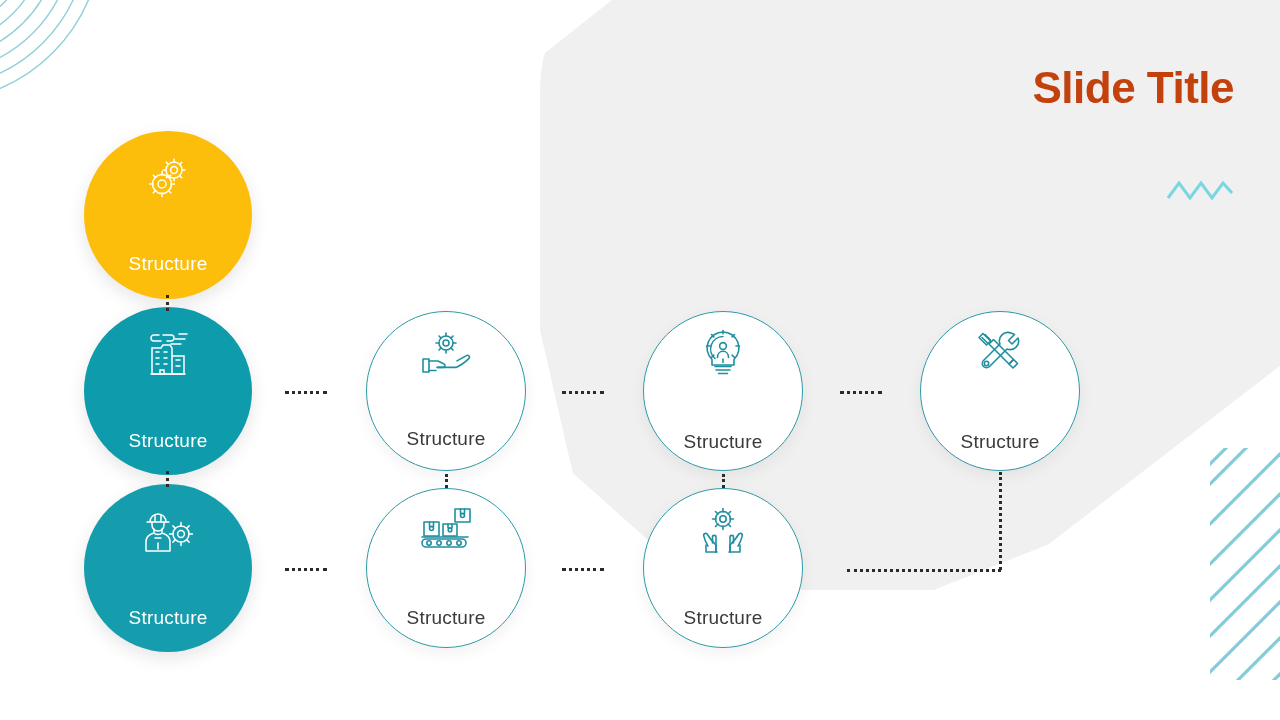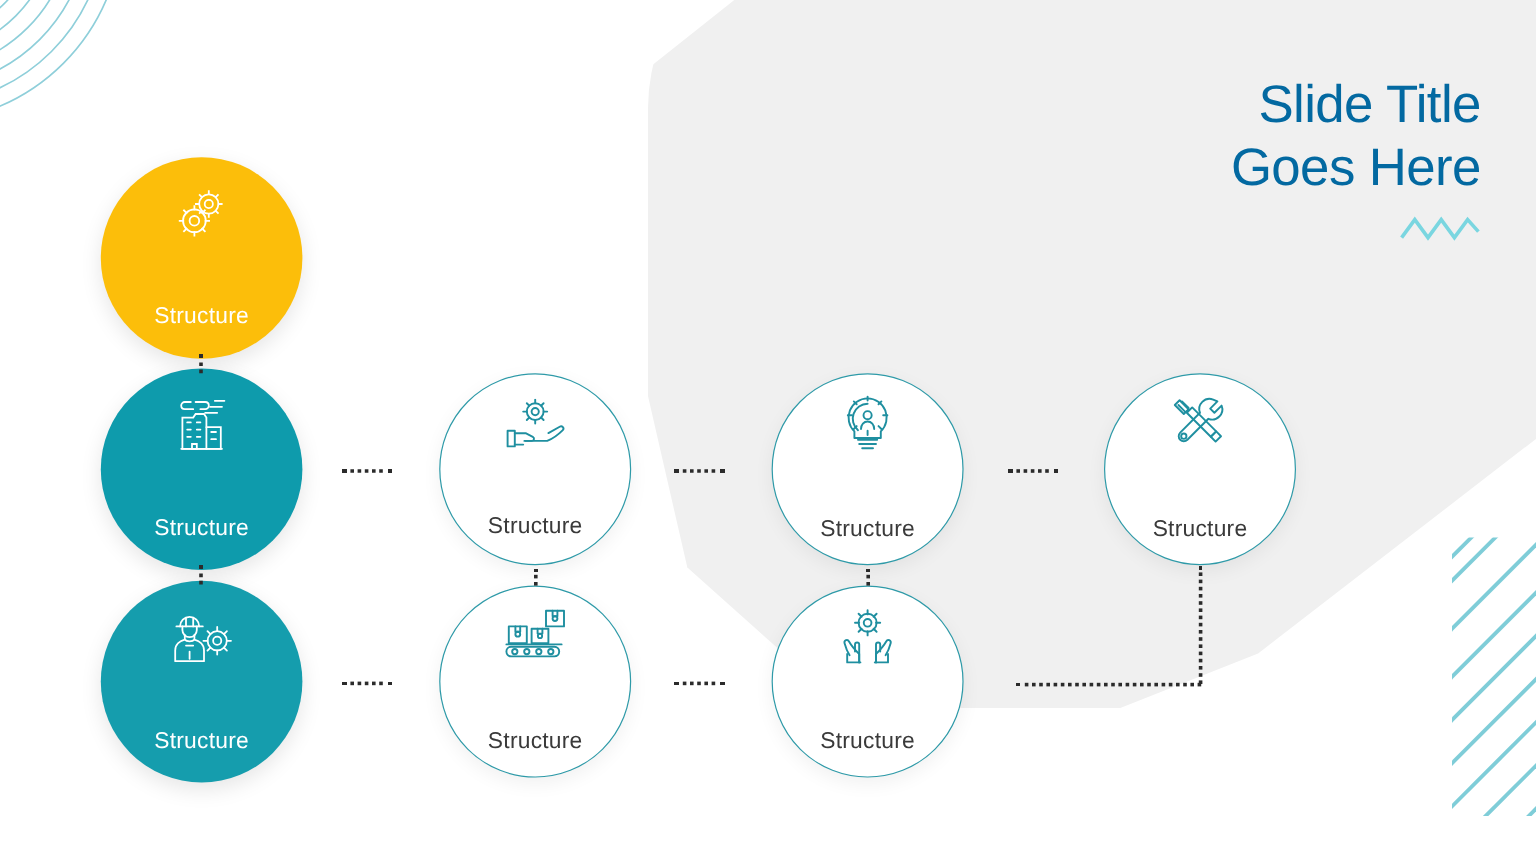--- a/index.html
+++ b/index.html
@@ -53,22 +53,22 @@
 
   
   .slide-title {
     position: absolute;
     right: 46px;
     top: 62px;
     width: 640px;
     text-align: right;
     font-size: 44px;
     line-height: 52px;
-    font-weight: normal;
-    color: #0369a1;
+    font-weight: bold;
+    color: #c2410c;
     letter-spacing: -0.5px;
   }
   .slide-title .line { display: block; }
 
   
   .node {
     position: absolute;
     border-radius: 50%;
     box-sizing: border-box;
     display: flex;
@@ -166,21 +166,20 @@
       <line x1="-14" y1="166" x2="92" y2="60"></line>
       <line x1="-8" y1="196" x2="98" y2="90"></line>
       <line x1="-2" y1="226" x2="104" y2="120"></line>
       <line x1="4" y1="256" x2="110" y2="150"></line>
       <line x1="10" y1="286" x2="116" y2="180"></line>
     </g>
   </svg>
 
   <div class="slide-title">
     <span class="line">Slide Title</span>
-    <span class="line">Goes Here</span>
   </div>
 
   <svg class="title-zigzag" viewBox="0 0 68 24">
     <polyline points="2,20 13,5 24,20 35,5 46,20 57,5 66,15" fill="none" stroke="#7ad6e0" stroke-width="3" stroke-linejoin="miter" stroke-linecap="butt"></polyline>
   </svg>
 
   <div class="node solid" id="node-1">
     <svg class="node-icon" width="54" height="46" viewBox="0 0 54 46">
       <g fill="none" stroke="#ffffff" stroke-width="1.5">
         <circle cx="33" cy="15" r="8"></circle>

